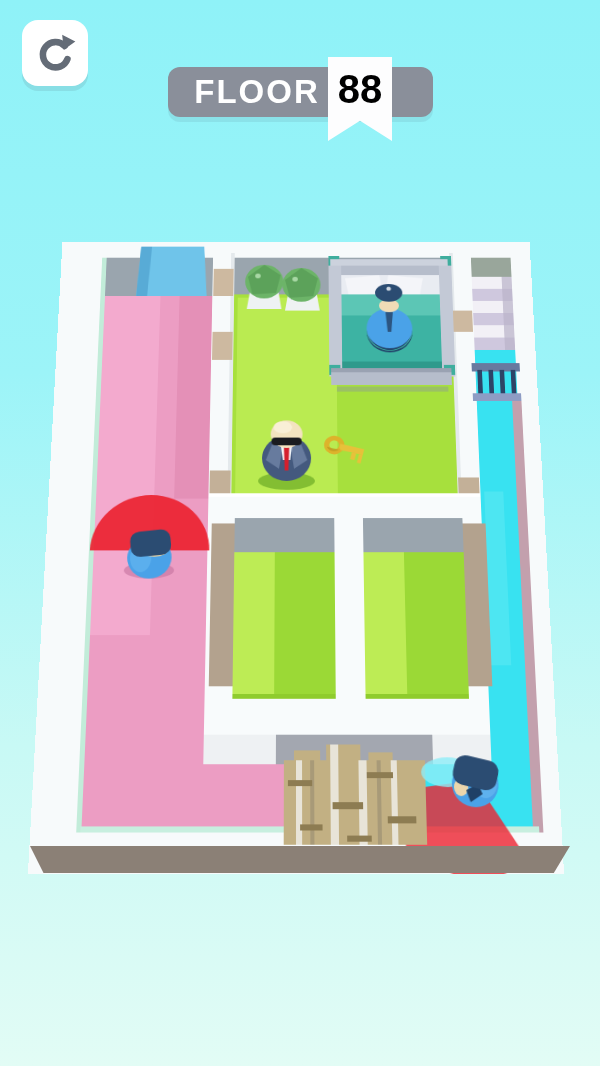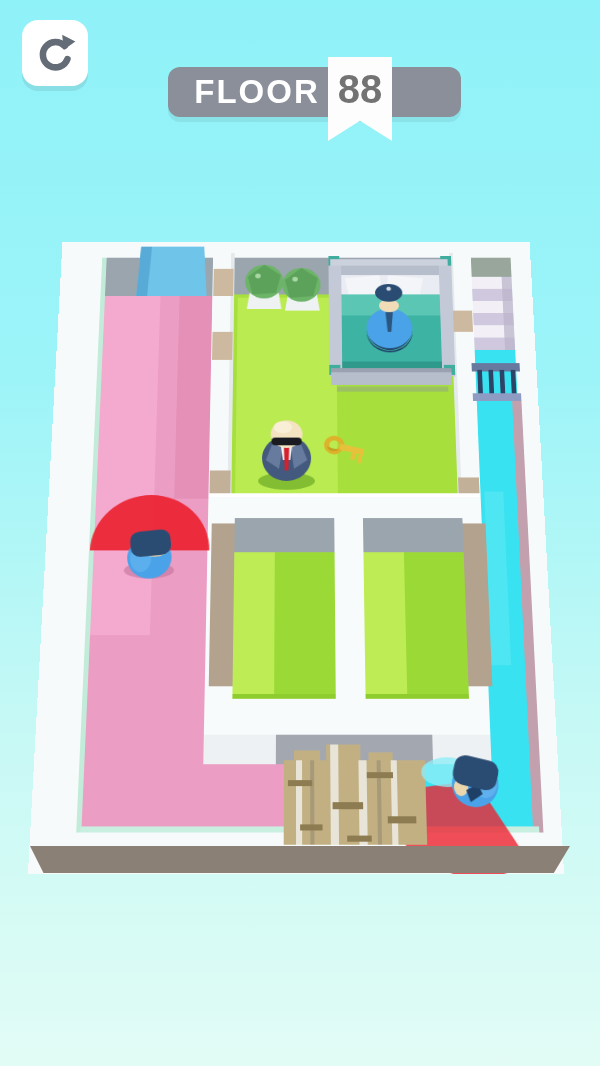--- a/index.html
+++ b/index.html
@@ -11,37 +11,36 @@
   .hud-btn{
     position:absolute;left:22px;top:20px;width:66px;height:66px;
     background:#ffffff;border:none;border-radius:16px;
     box-shadow:0 5px 0 rgba(128,206,214,.55);
     display:flex;align-items:center;justify-content:center;cursor:pointer;
   }
   .floor-banner{
     position:absolute;left:168px;top:67px;width:265px;height:50px;
     background:#8a8f9a;border-radius:12px;
     box-shadow:0 5px 0 rgba(128,206,214,.45);
-    padding-left:28px;
   }
   .floor-label{
     position:absolute;left:14px;top:0;width:150px;height:50px;
     display:flex;align-items:center;justify-content:center;
     color:#fff;font-size:33px;font-weight:bold;letter-spacing:2px;
   }
   .ribbon{
     position:absolute;left:160px;top:-10px;width:64px;height:84px;
     background:#fdfdfe;
     clip-path:polygon(0 0,100% 0,100% 100%,50% 76%,0 100%);
     filter:drop-shadow(0 3px 2px rgba(100,150,160,.25));
   }
   .ribbon-num{
     position:absolute;left:0;top:6px;width:64px;height:52px;
     display:flex;align-items:center;justify-content:center;
-    color:#737373;font-size:40px;font-weight:bold;
+    color:#000000;font-size:40px;font-weight:bold;
   }
   .board-outer{
     position:absolute;left:36px;top:186px;width:520px;height:700px;
     transform:scale(0.96,0.92);transform-origin:50% 50%;
   }
   .board-persp{
     width:520px;height:700px;
     transform:perspective(1100px) rotateX(12.5deg);
     transform-origin:50% 50%;
   }

